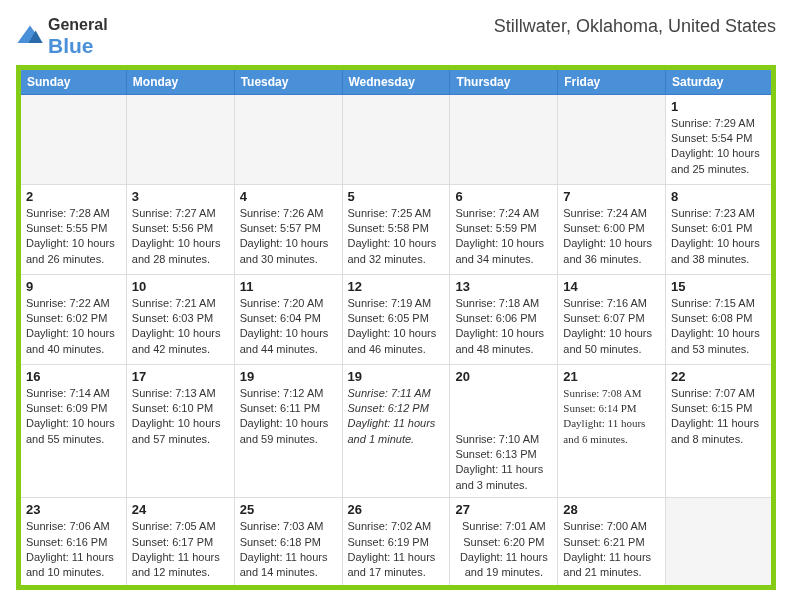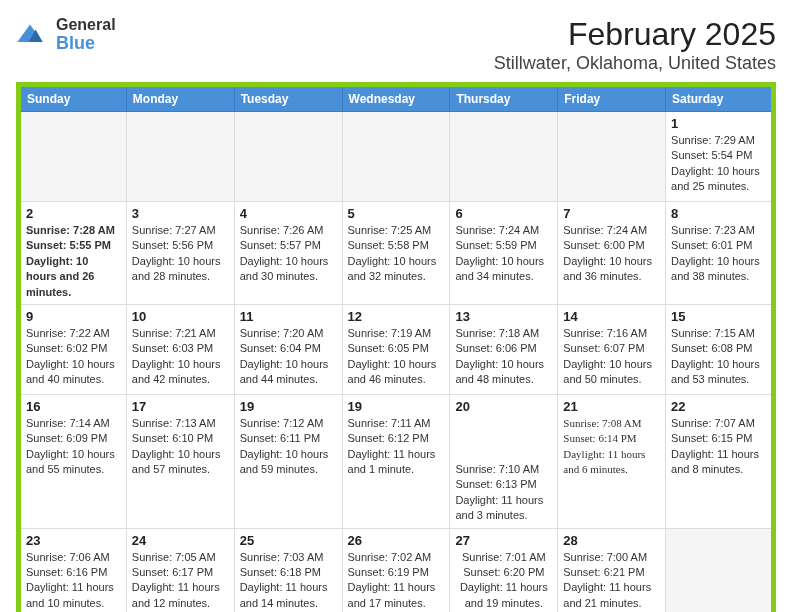--- a/index.html
+++ b/index.html
@@ -12,34 +12,34 @@
     }
     .header {
       display: flex;
       justify-content: space-between;
       align-items: flex-start;
       margin-bottom: 8px;
     }
     .logo {
       display: flex;
       align-items: center;
-      gap: 12px;
+      gap: 4px;
     }
     .logo-text {
       display: flex;
       flex-direction: column;
       line-height: 1.1;
     }
     .logo-general {
       font-size: 16px;
       font-weight: bold;
       color: #333;
     }
     .logo-blue {
-      font-size: 18px;
+      font-size: 21px;
       font-weight: bold;
       color: #4a90d9;
     }
     .logo-icon {
       width: 28px;
       height: 28px;
     }
     .title-block {
       text-align: right;
     }
@@ -104,21 +104,20 @@
     <svg class="logo-icon" viewBox="0 0 40 40">
       <polygon points="20,5 38,30 2,30" fill="#4a90d9"></polygon>
       <polygon points="28,12 38,30 18,30" fill="#2a6aaa"></polygon>
     </svg>
     <div class="logo-text">
       <span class="logo-general">General</span>
       <span class="logo-blue">Blue</span>
     </div>
   </div>
   <div class="title-block">
-    <div class="month-title">February 2025</div>
     <div class="location">Stillwater, Oklahoma, United States</div>
   </div>
 </div>
 
 <table class="calendar">
   <thead>
     <tr>
     <th>Sunday</th>
         <th>Monday</th>
         <th>Tuesday</th>
@@ -139,21 +138,21 @@
         <td>
           <span class="day-number">1</span>
           <div class="day-info" style="white-space: pre-wrap;">Sunrise: 7:29 AM
 Sunset: 5:54 PM
 Daylight: 10 hours and 25 minutes.</div>
         </td>
       </tr>
       <tr>
         <td>
           <span class="day-number">2</span>
-          <div class="day-info" style="white-space: pre-wrap; font-weight: bold;">Sunrise: 7:28 AM
+          <div class="day-info" style="white-space: pre-wrap;">Sunrise: 7:28 AM
 Sunset: 5:55 PM
 Daylight: 10 hours and 26 minutes.</div>
         </td>
         <td>
           <span class="day-number">3</span>
           <div class="day-info" style="white-space: pre-wrap;">Sunrise: 7:27 AM
 Sunset: 5:56 PM
 Daylight: 10 hours and 28 minutes.</div>
         </td>
         <td>
@@ -245,21 +244,21 @@
 Daylight: 10 hours and 57 minutes.</div>
         </td>
         <td>
           <span class="day-number">19</span>
           <div class="day-info" style="white-space: pre-wrap;">Sunrise: 7:12 AM
 Sunset: 6:11 PM
 Daylight: 10 hours and 59 minutes.</div>
         </td>
         <td>
           <span class="day-number">19</span>
-          <div class="day-info" style="white-space: pre-wrap;">Sunrise: 7:11 AM
+          <div class="day-info" style="white-space: pre-wrap; font-style: italic;">Sunrise: 7:11 AM
 Sunset: 6:12 PM
 Daylight: 11 hours and 1 minute.</div>
         </td>
         <td>
           <span class="day-number">20</span>
           <div class="day-info" style="white-space: pre-wrap; margin-top: 48px;">Sunrise: 7:10 AM
 Sunset: 6:13 PM
 Daylight: 11 hours and 3 minutes.</div>
         </td>
         <td>

